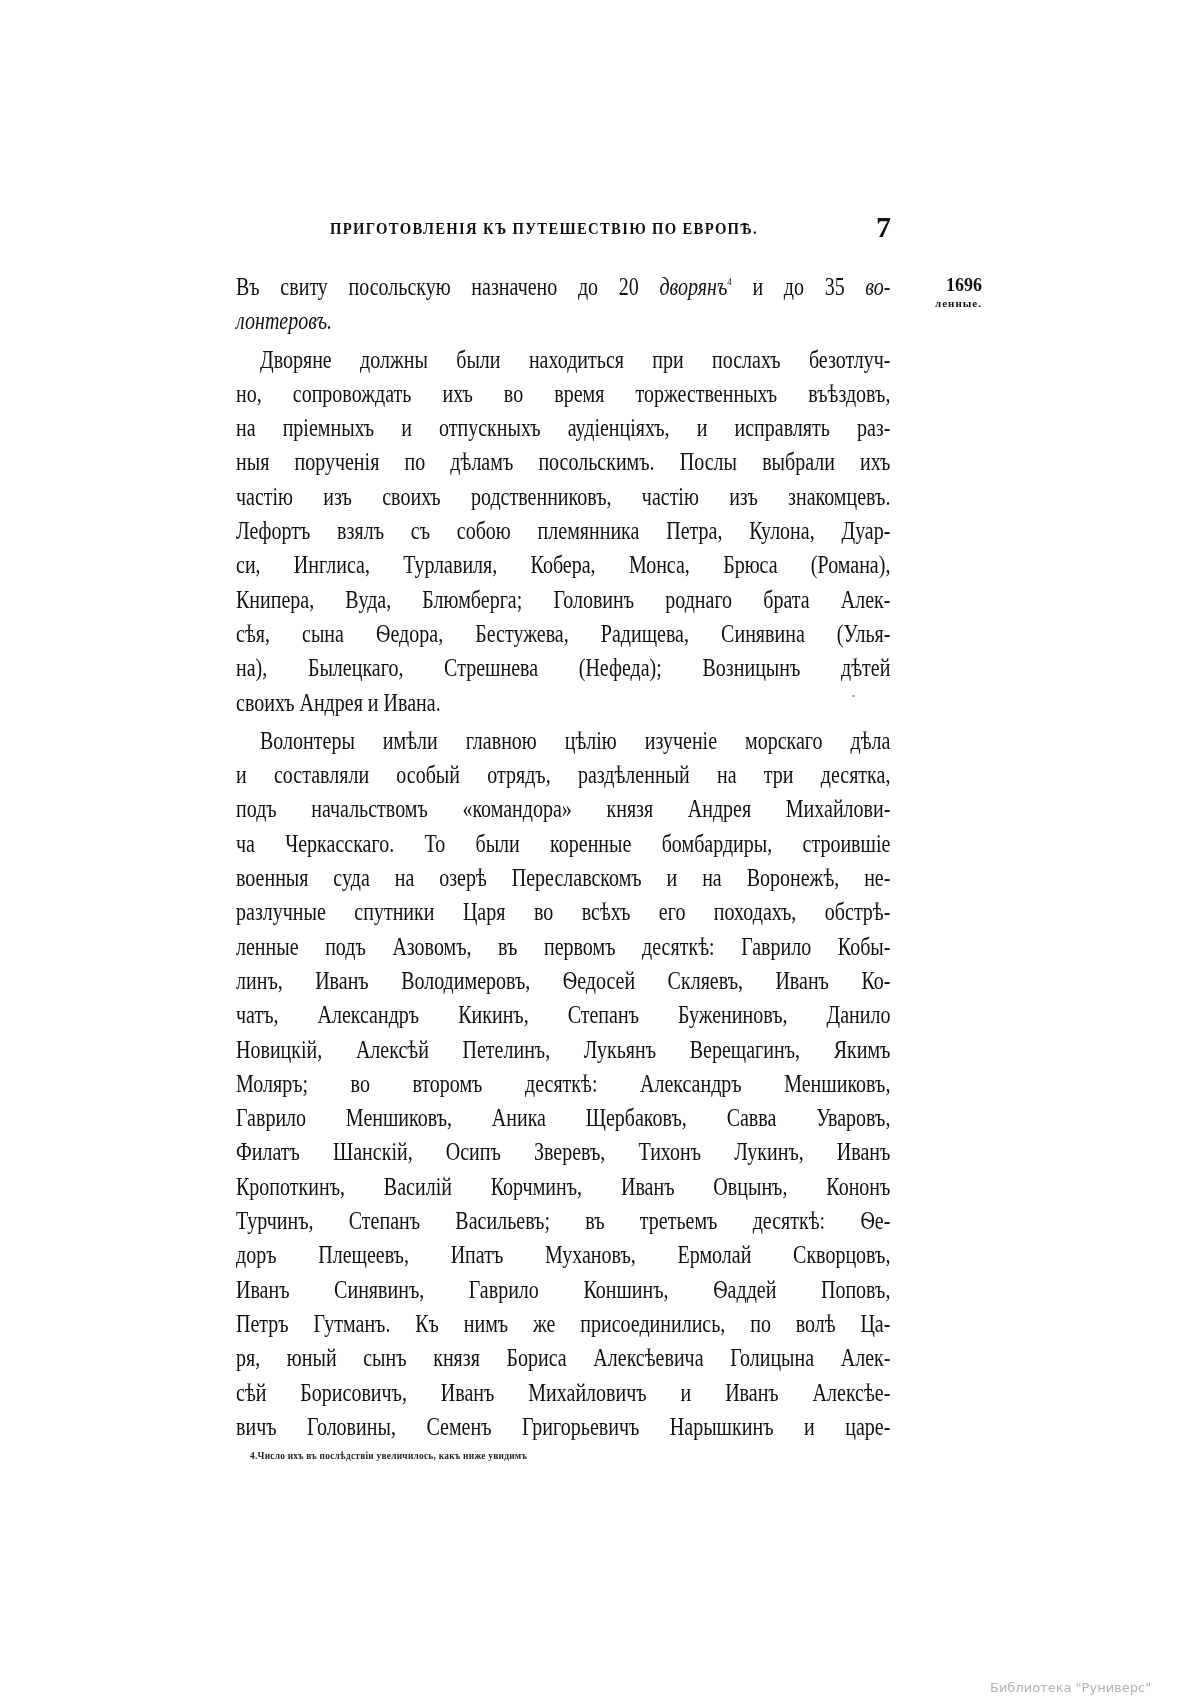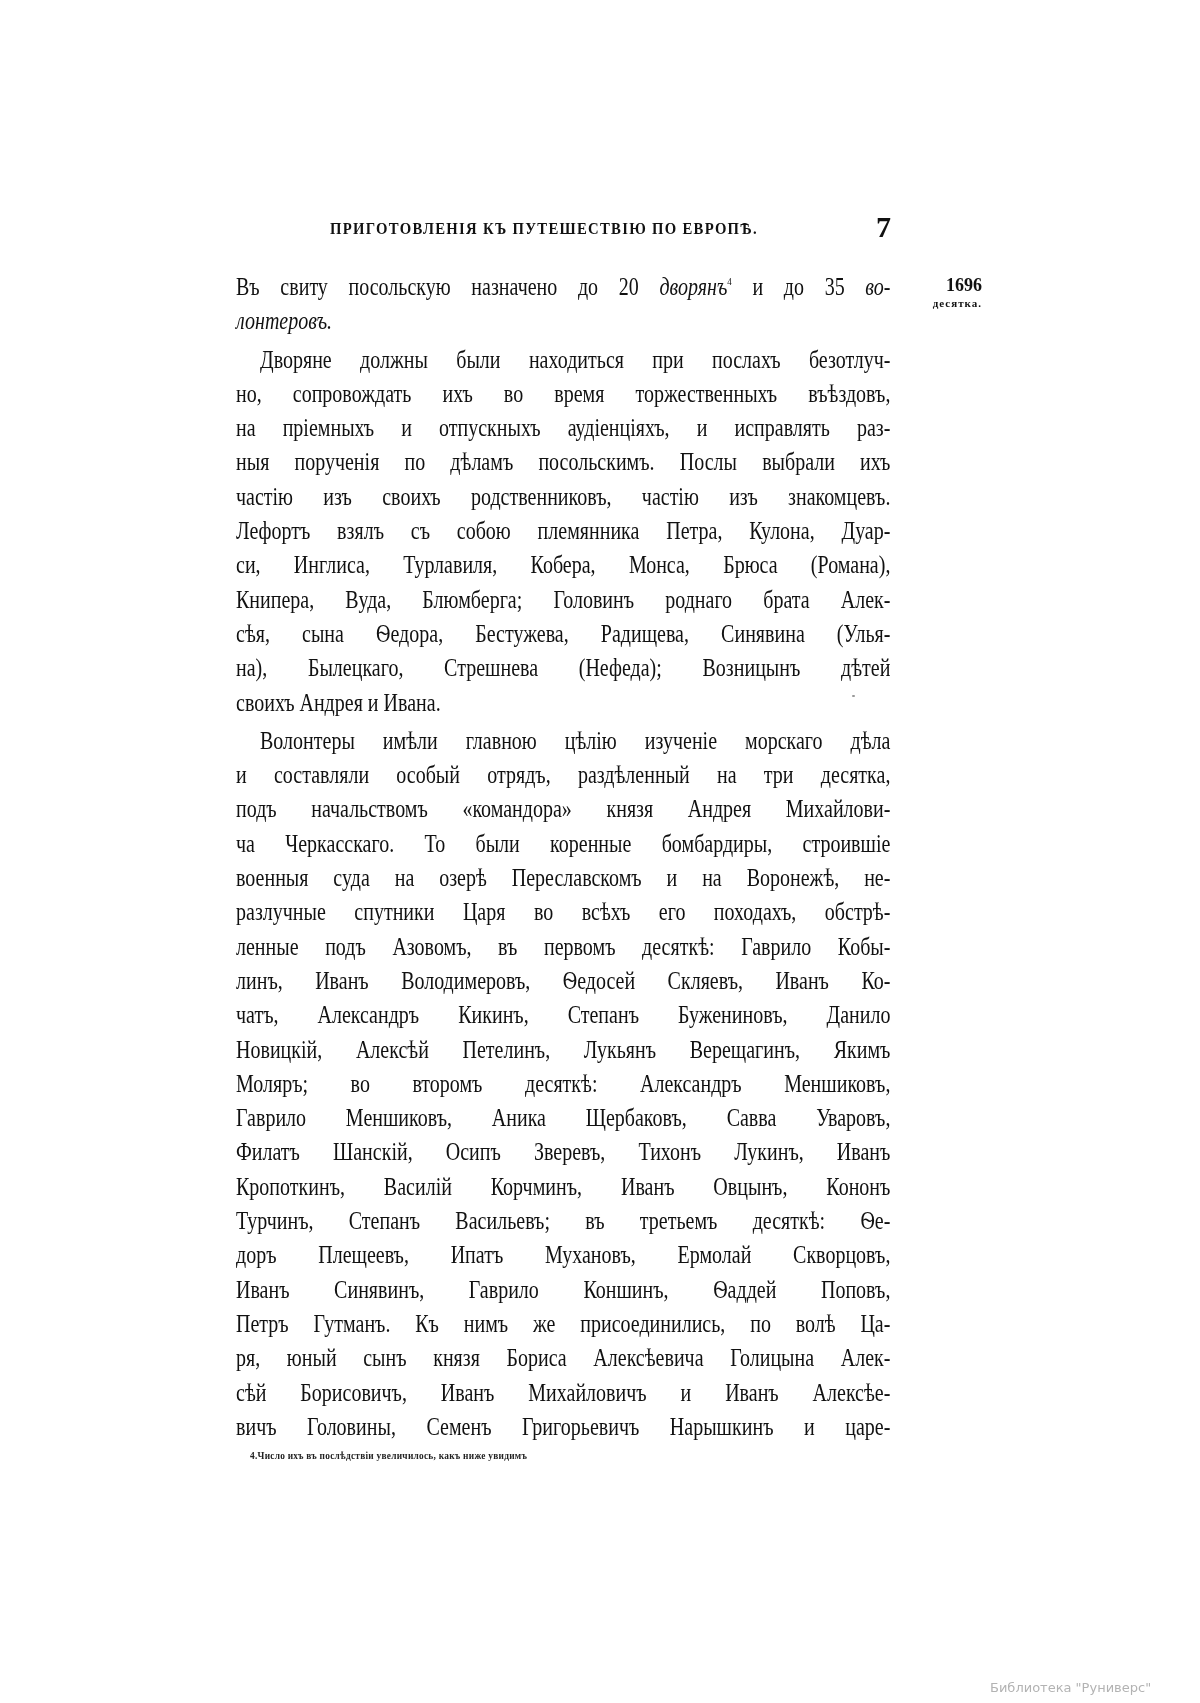--- a/index.html
+++ b/index.html
@@ -128,21 +128,21 @@
 </head>
 <body>
 
 <div class="page">
 
   <div class="running-header">Приготовленія къ путешествію по Европѣ.</div>
   <div class="page-number">7</div>
 
   <div class="margin-note">
     <span class="margin-year">1696</span>
-    <span class="margin-month">десятка.</span>
+    <span class="margin-month">ленные.</span>
   </div>
 
   <div class="body-text">
 
     <span class="line"><span>Въ свиту посольскую назначено до 20 </span><em>дворянъ</em><sup class="fnref">4</sup><span> и до 35 </span><em>во-</em></span>
     <span class="line last"><em>лонтеровъ.</em></span>
 
     <span class="line indent para-gap">Дворяне должны были находиться при послахъ безотлуч-</span>
     <span class="line">но, сопровождать ихъ во время торжественныхъ въѣздовъ,</span>
     <span class="line">на пріемныхъ и отпускныхъ аудіенціяхъ, и исправлять раз-</span>

